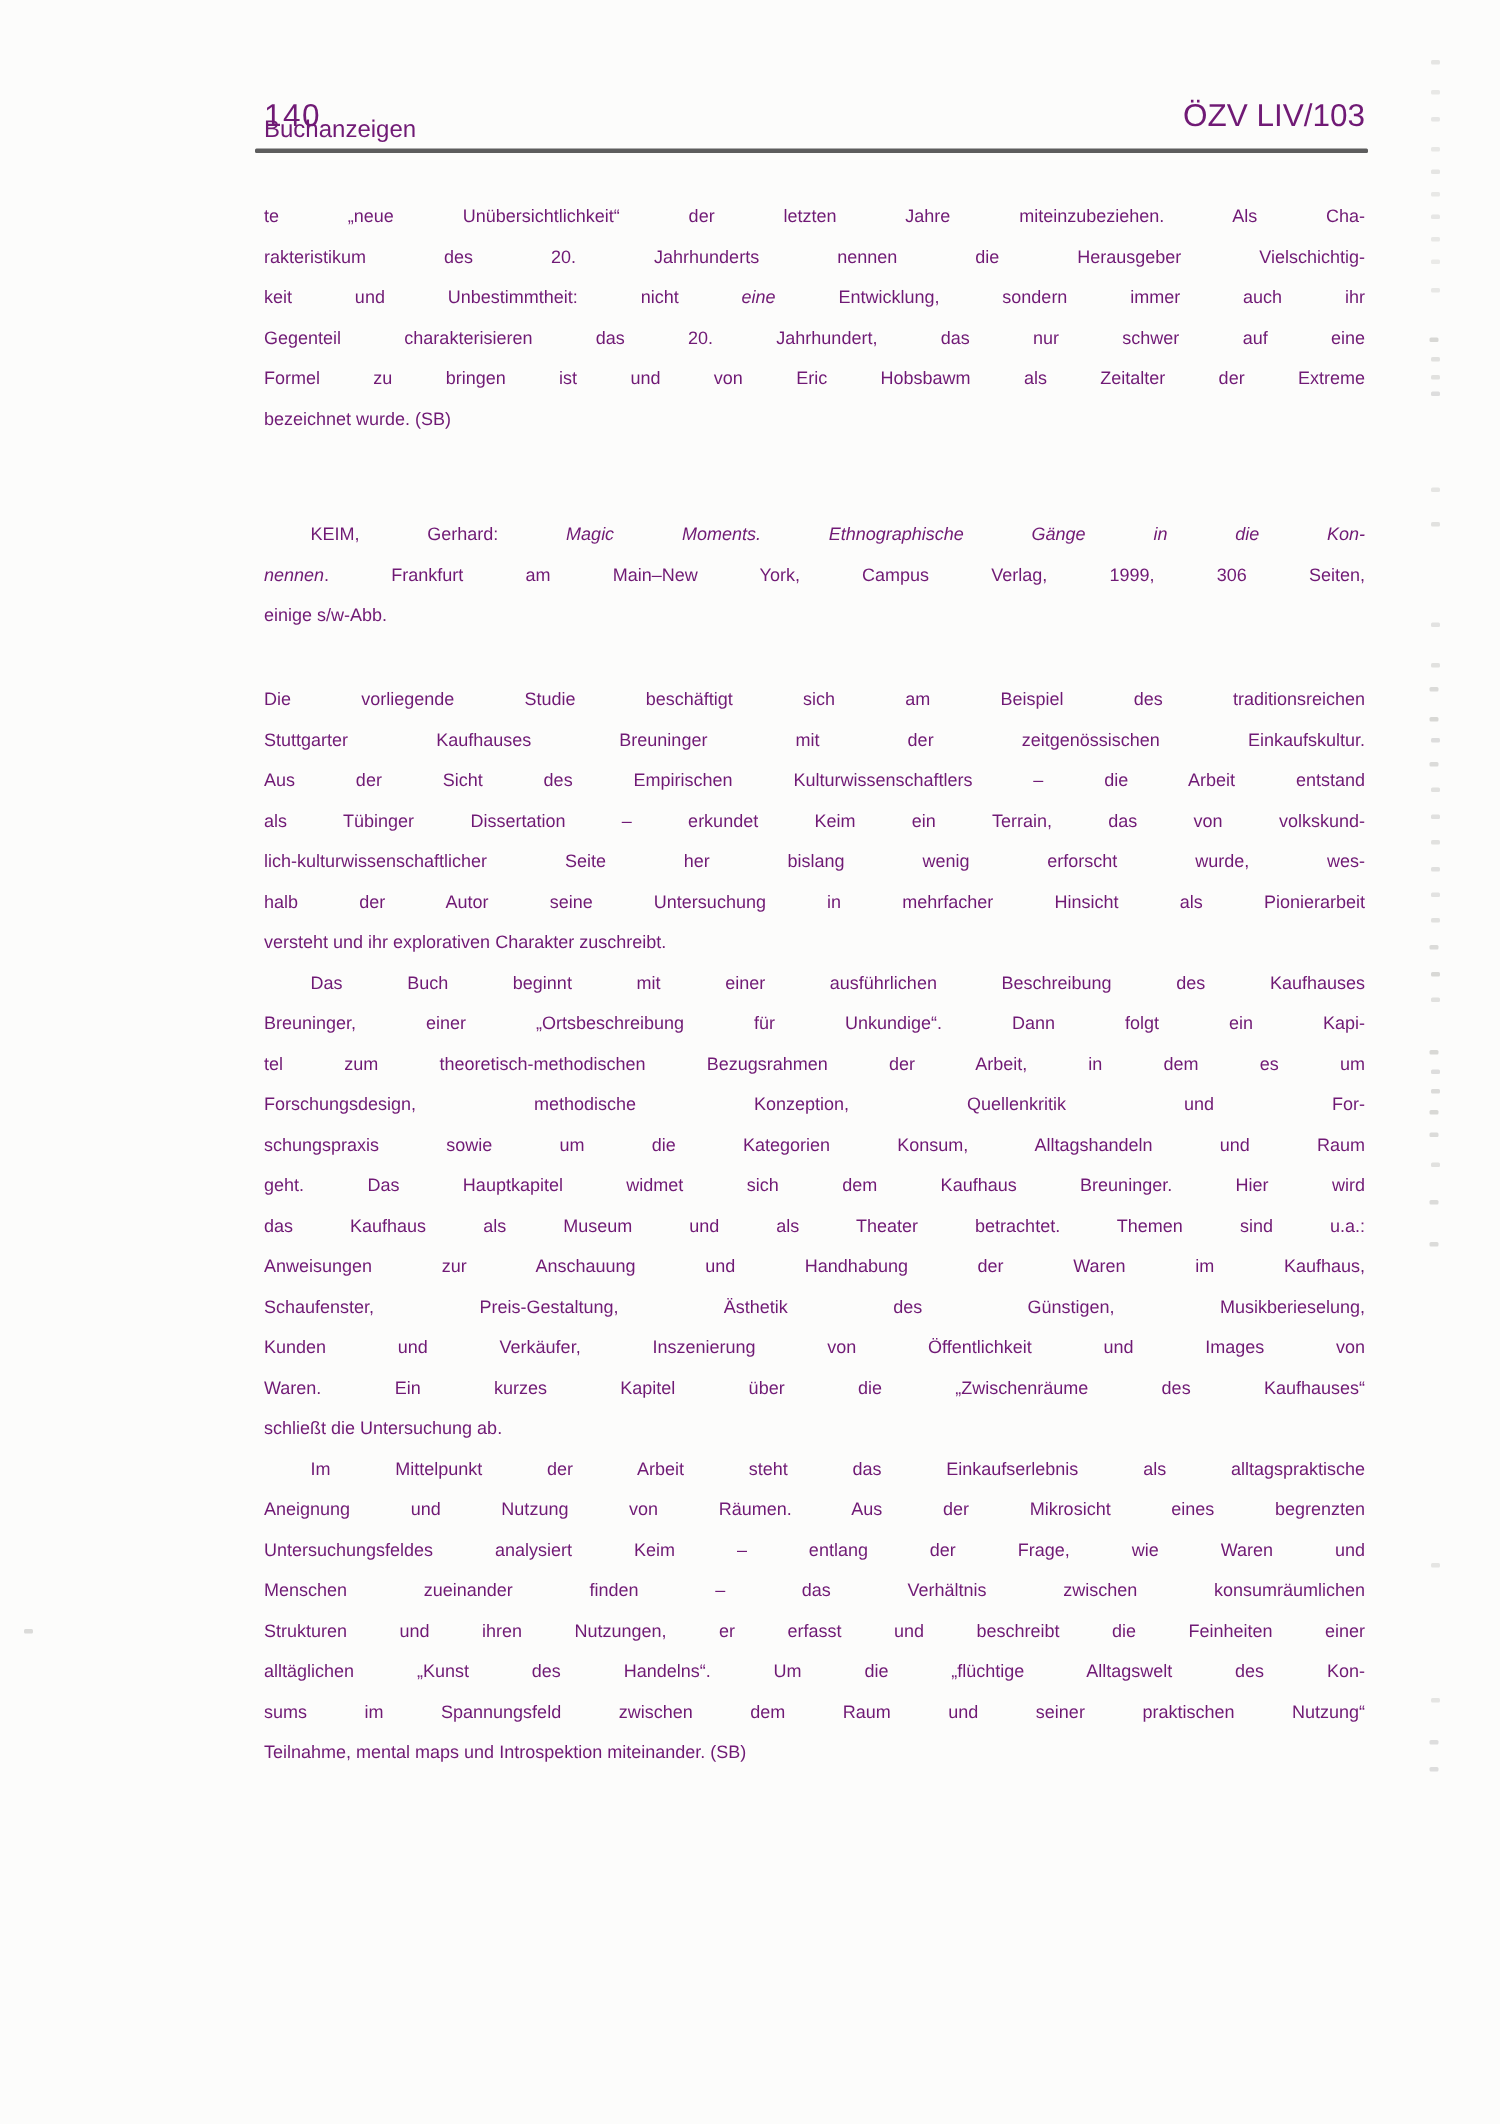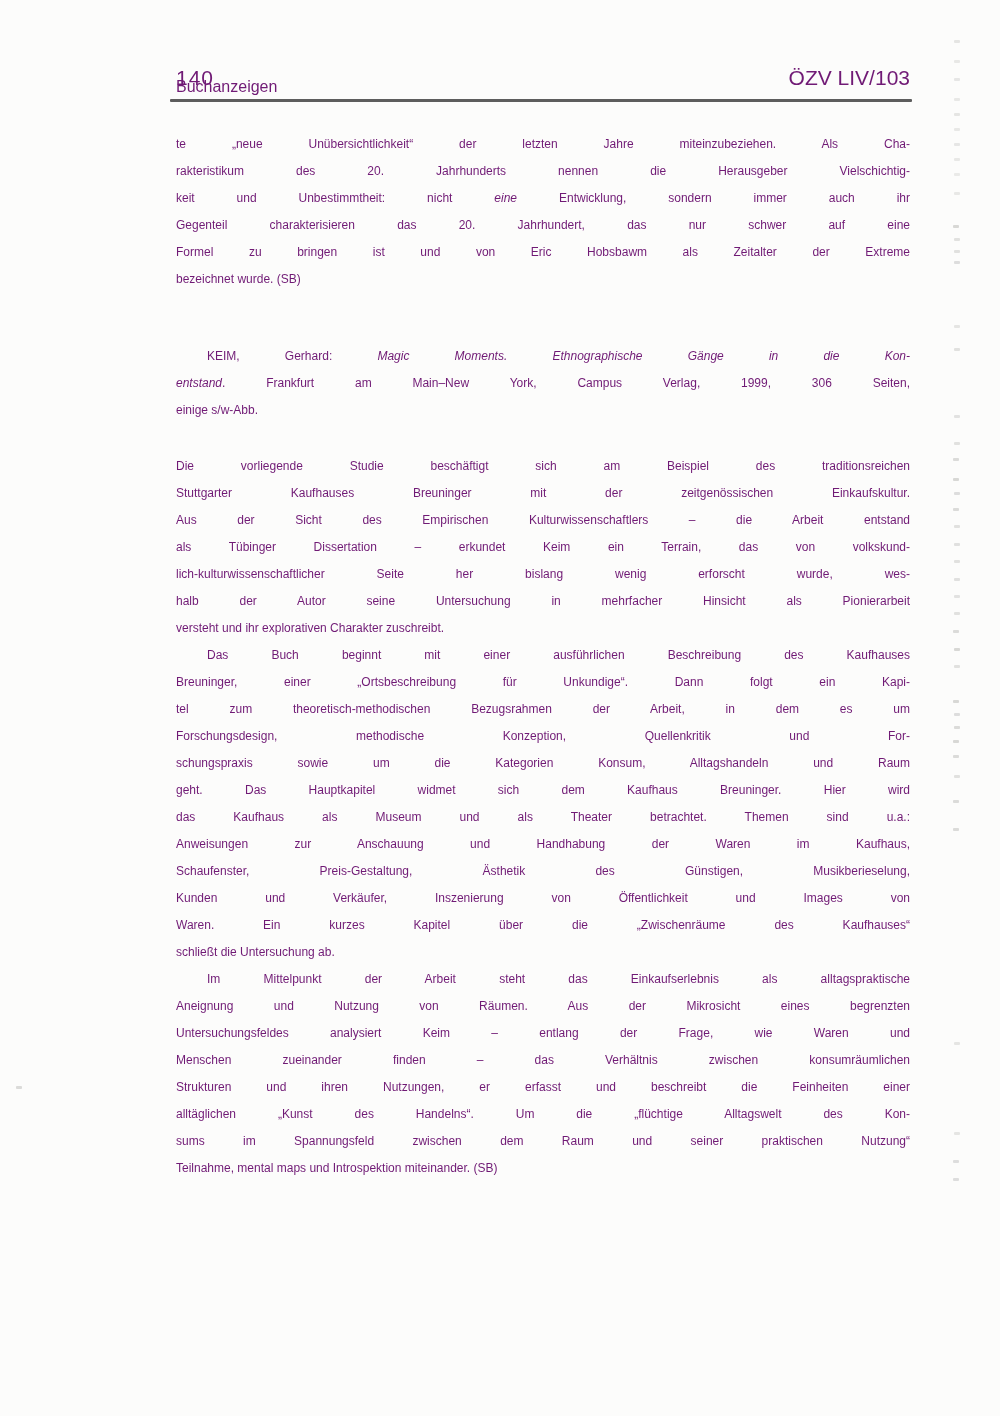--- a/index.html
+++ b/index.html
@@ -82,21 +82,21 @@
       <div class="paragraph">
         <div class="line"><span>te „neue Unübersichtlichkeit“ der letzten Jahre miteinzubeziehen. Als Cha-</span></div>
         <div class="line"><span>rakteristikum des 20. Jahrhunderts nennen die Herausgeber Vielschichtig-</span></div>
         <div class="line"><span>keit und Unbestimmtheit: nicht </span><span class="it">eine</span><span> Entwicklung, sondern immer auch ihr</span></div>
         <div class="line"><span>Gegenteil charakterisieren das 20. Jahrhundert, das nur schwer auf eine</span></div>
         <div class="line"><span>Formel zu bringen ist und von Eric Hobsbawm als Zeitalter der Extreme</span></div>
         <div class="line last"><span>bezeichnet wurde. (SB)</span></div>
       </div>
       <div class="paragraph gap-large">
         <div class="line indent"><span>KEIM, Gerhard: </span><span class="it">Magic Moments. Ethnographische Gänge in die Kon-</span></div>
-        <div class="line"><span class="it">entstand</span><span>. Frankfurt am Main–New York, Campus Verlag, 1999, 306 Seiten,</span></div>
+        <div class="line"><span class="it">nennen</span><span>. Frankfurt am Main–New York, Campus Verlag, 1999, 306 Seiten,</span></div>
         <div class="line last"><span>einige s/w-Abb.</span></div>
       </div>
       <div class="paragraph gap-medium">
         <div class="line"><span>Die vorliegende Studie beschäftigt sich am Beispiel des traditionsreichen</span></div>
         <div class="line"><span>Stuttgarter Kaufhauses Breuninger mit der zeitgenössischen Einkaufskultur.</span></div>
         <div class="line"><span>Aus der Sicht des Empirischen Kulturwissenschaftlers – die Arbeit entstand</span></div>
         <div class="line"><span>als Tübinger Dissertation – erkundet Keim ein Terrain, das von volkskund-</span></div>
         <div class="line"><span>lich-kulturwissenschaftlicher Seite her bislang wenig erforscht wurde, wes-</span></div>
         <div class="line"><span>halb der Autor seine Untersuchung in mehrfacher Hinsicht als Pionierarbeit</span></div>
         <div class="line last"><span>versteht und ihr explorativen Charakter zuschreibt.</span></div>

